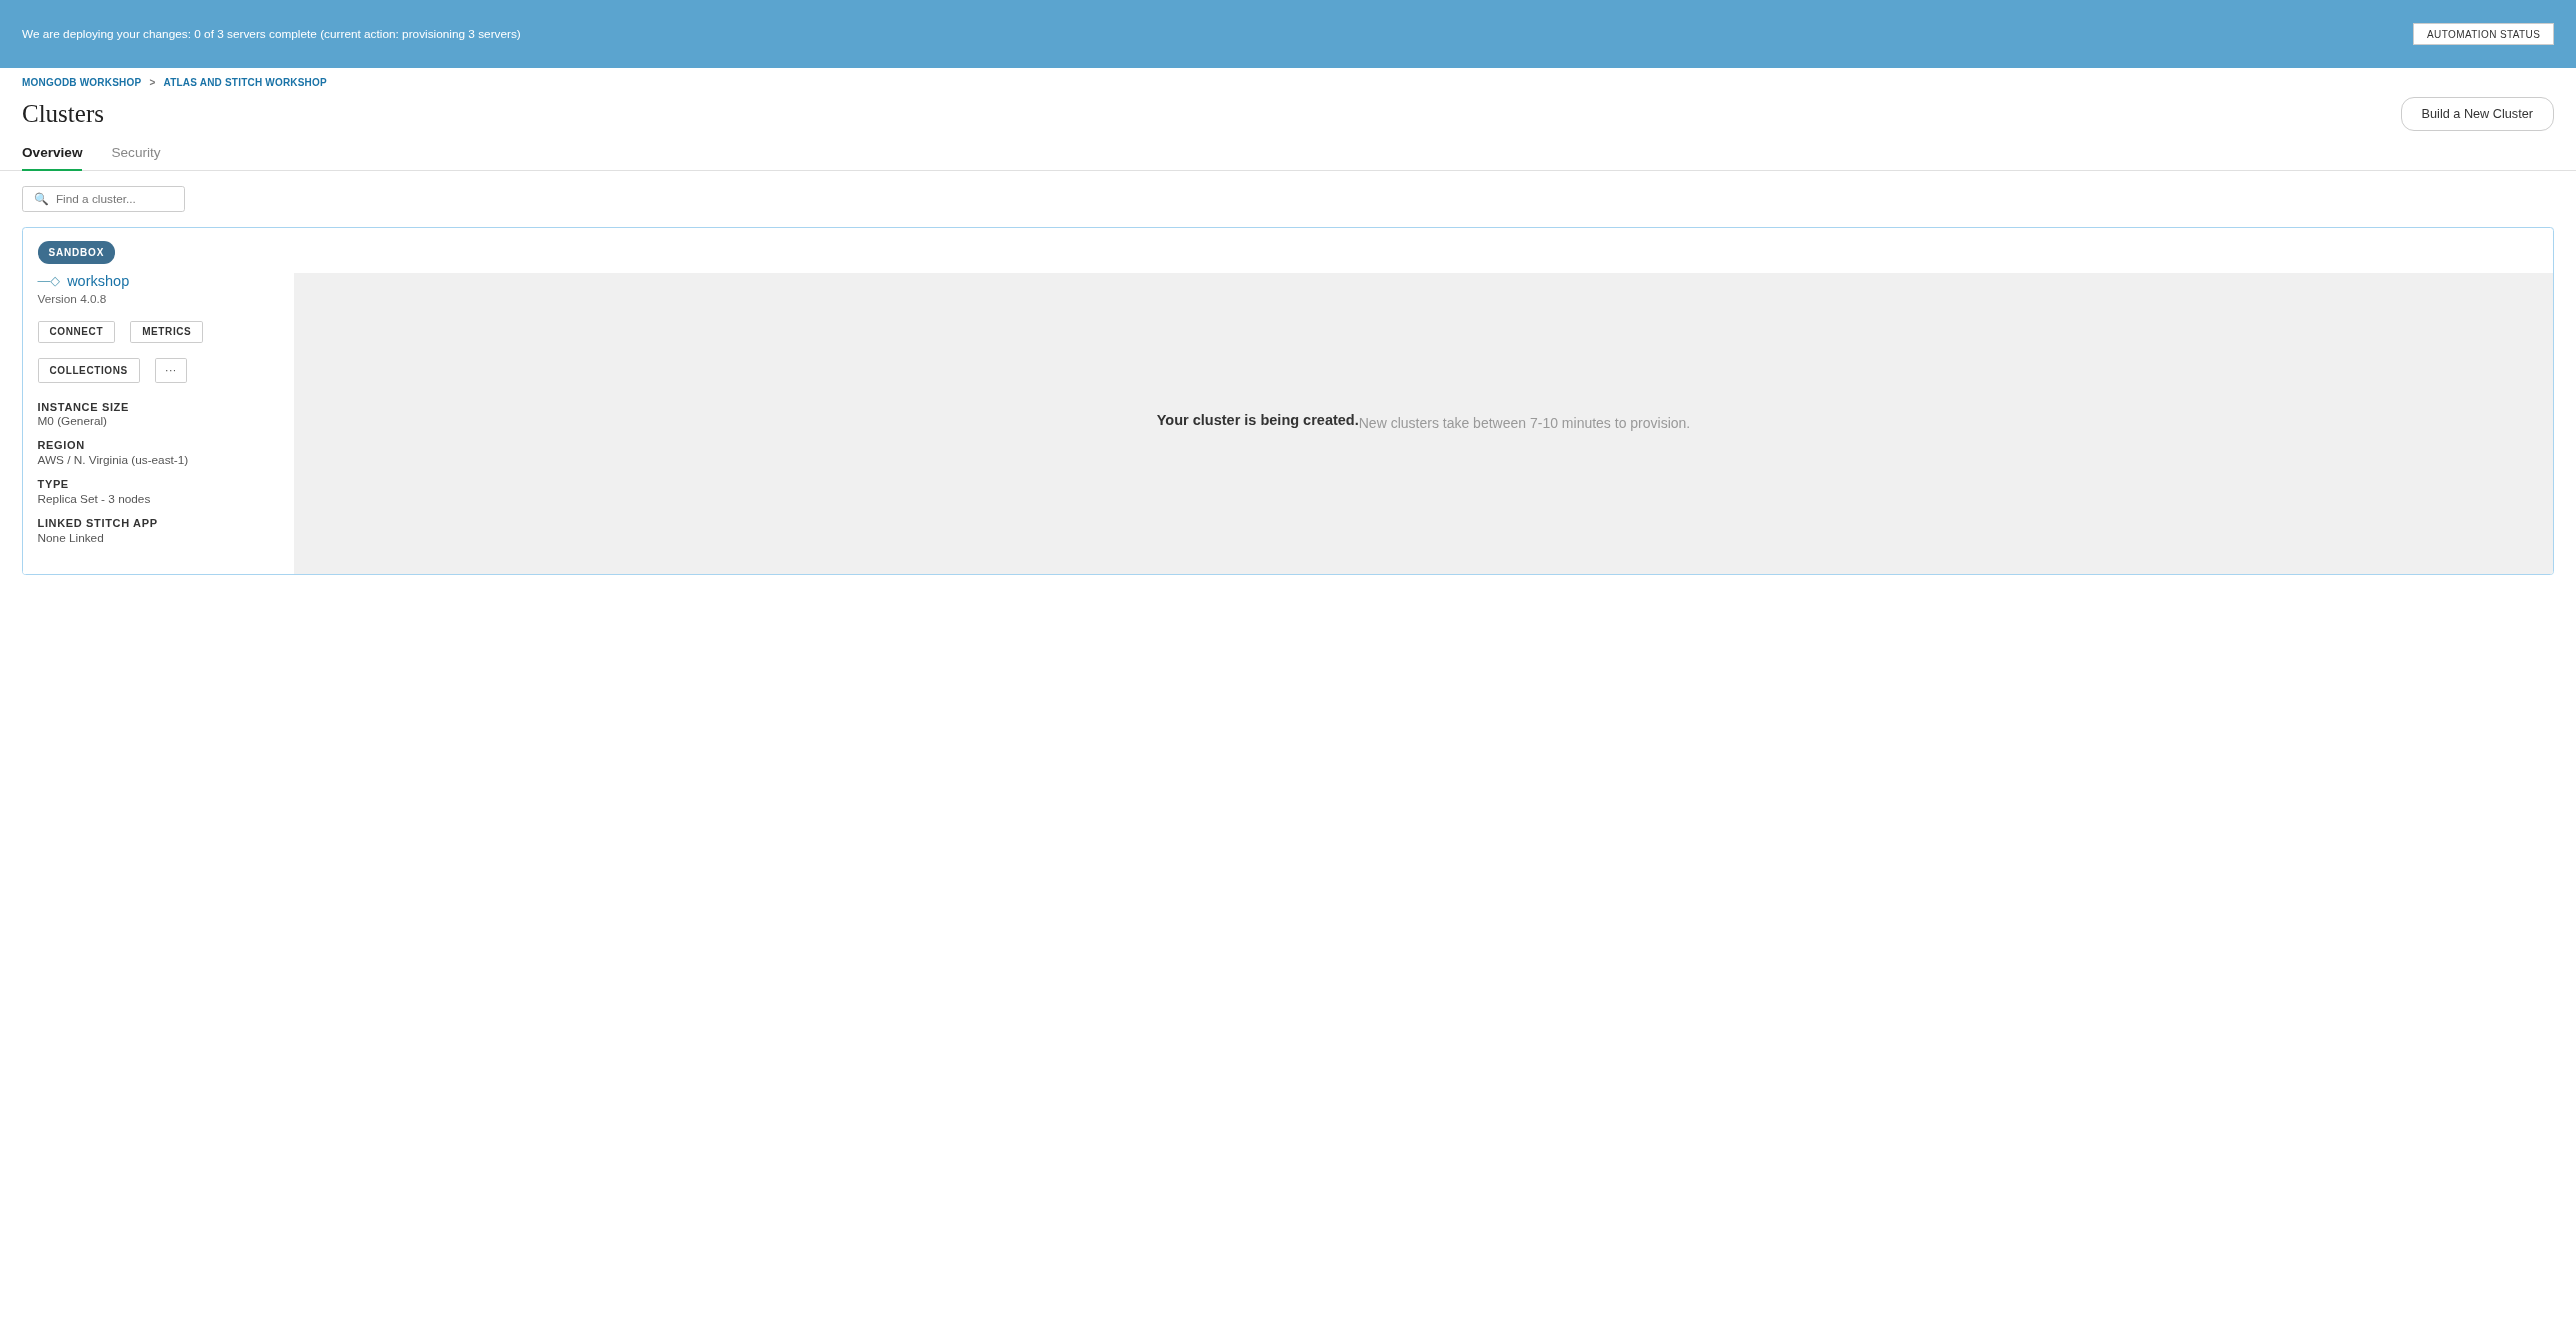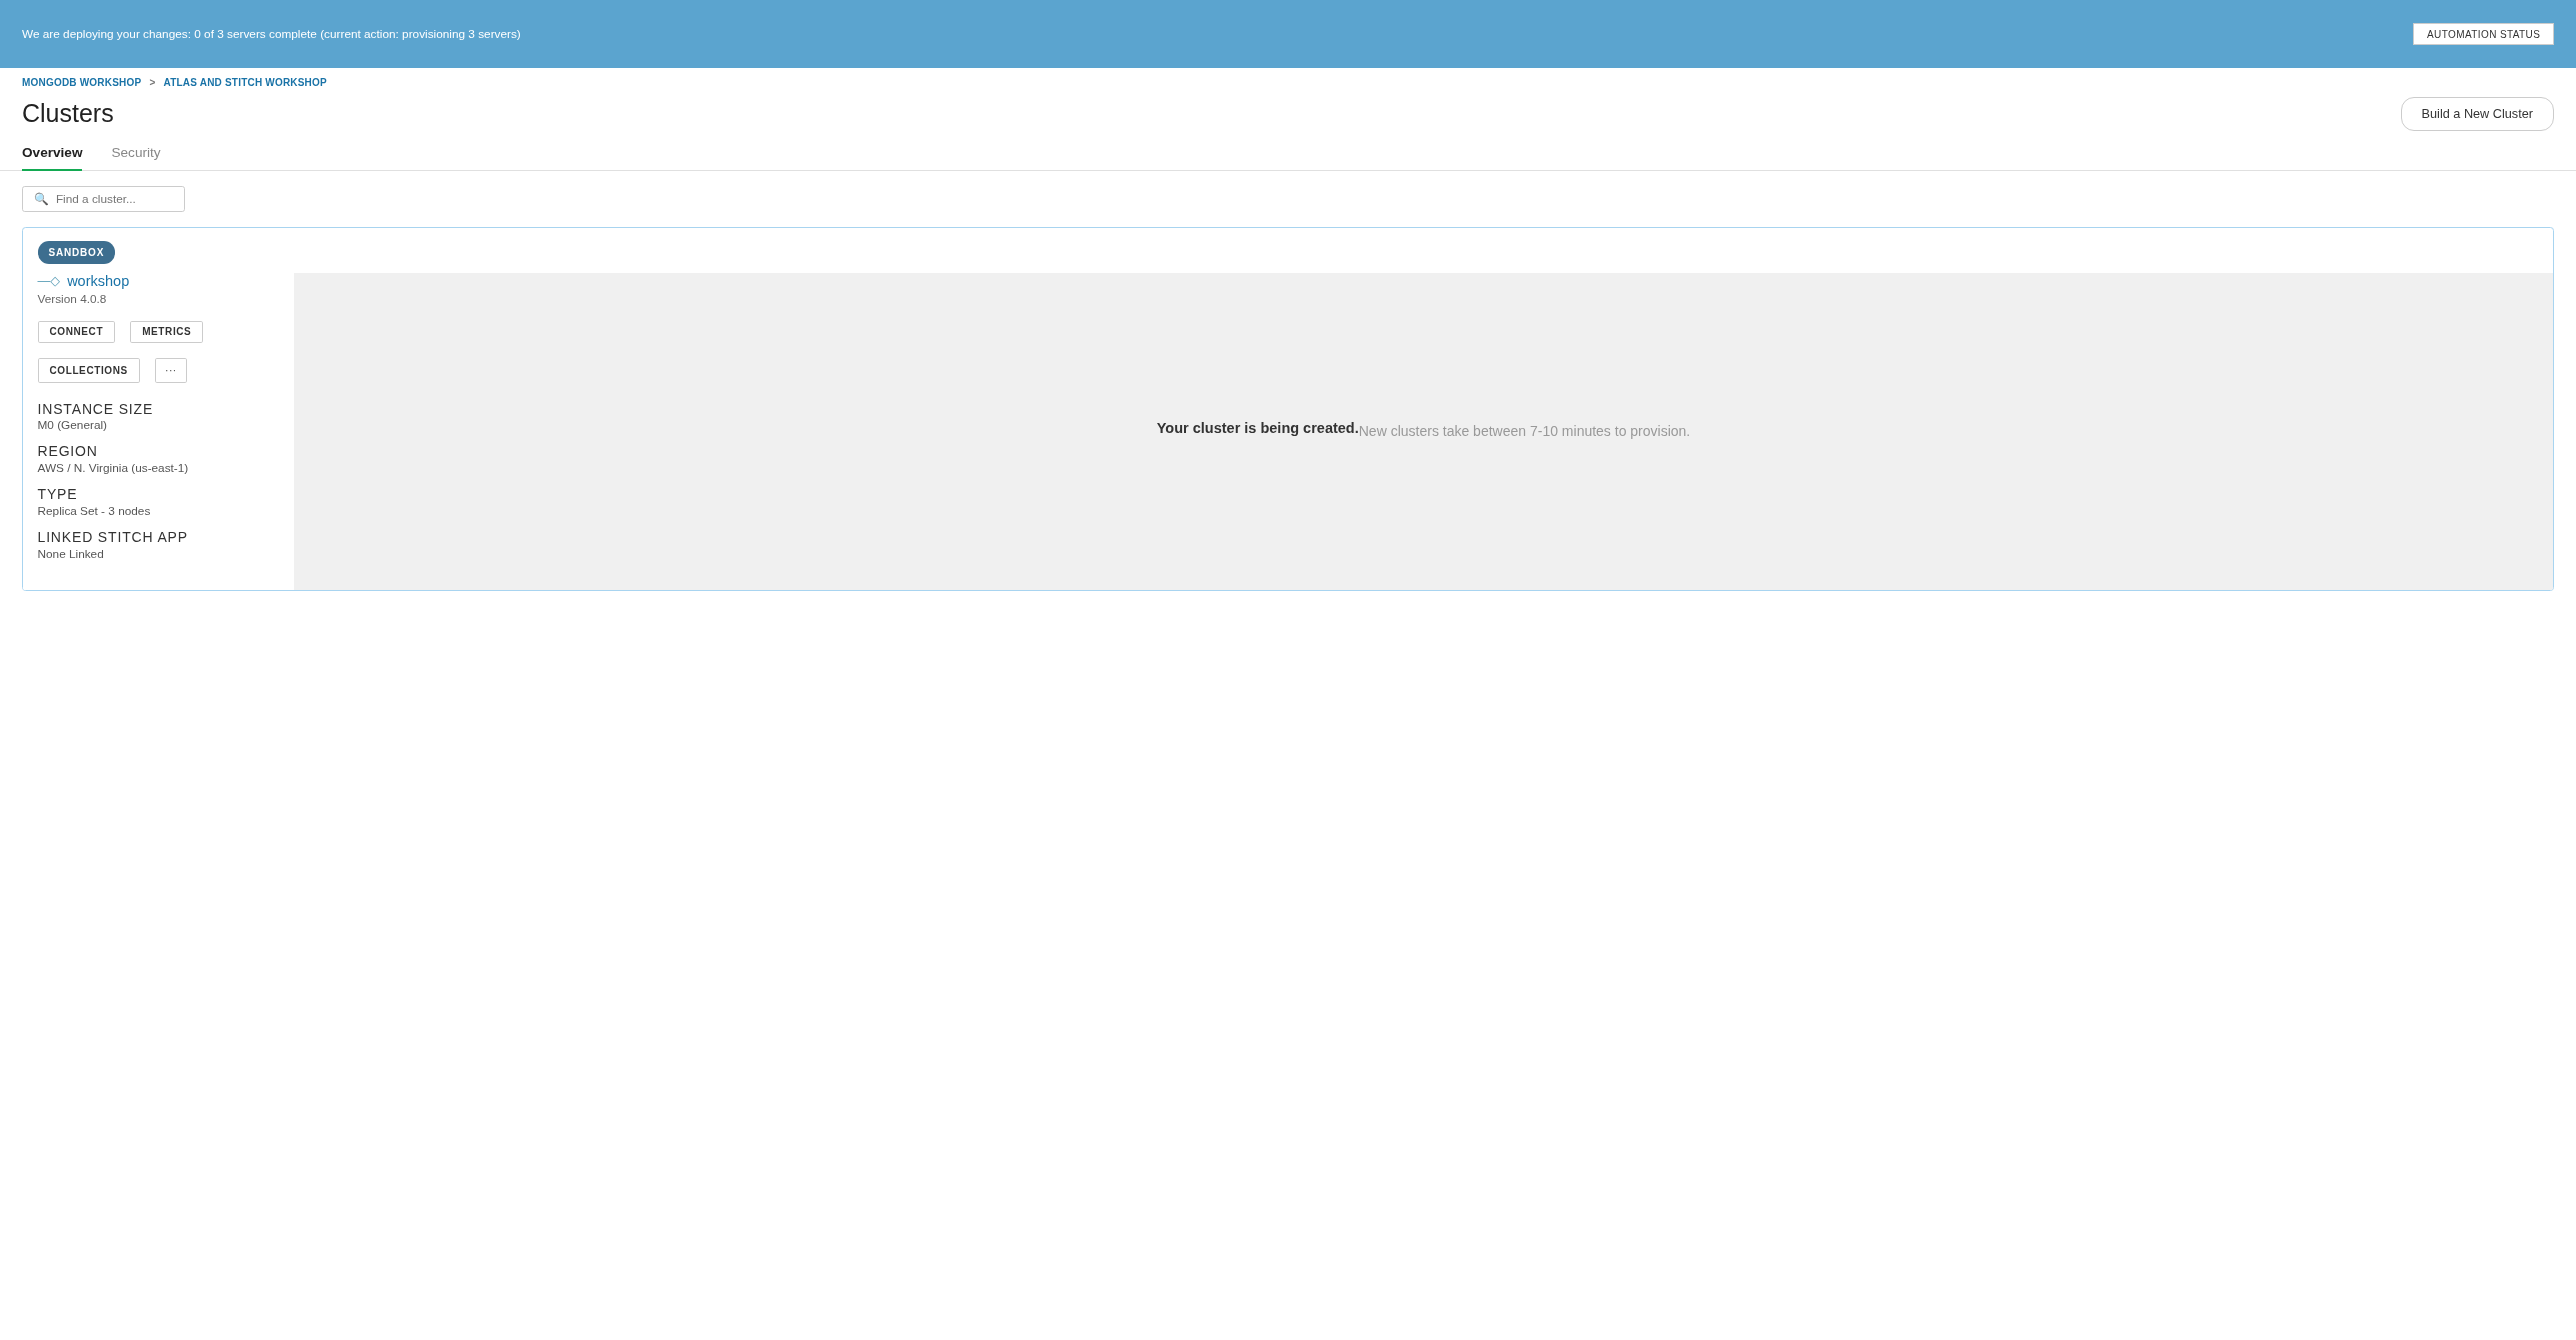--- a/index.html
+++ b/index.html
@@ -45,20 +45,21 @@
     .page-header {
       display: flex;
       align-items: center;
       justify-content: space-between;
       padding: 7.2px 22px 0;
     }
     .page-title {
       font-size: 25px;
       font-weight: 400;
       color: #222;
+      font-family: Liberation Serif, serif;
     }
     .build-cluster-btn {
       background: #fff;
       border: 1.4px solid #ccc;
       padding: 9px 20px;
       font-size: 12.7px;
       color: #333;
       cursor: pointer;
       border-radius: 13px;
     }
@@ -181,22 +182,22 @@
       background: #fff;
       padding: 4.5px 9px;
       font-size: 11.8px;
       color: #555;
       cursor: pointer;
       border-radius: 1.8px;
     }
 
     .info-section { margin-bottom: 11px; }
     .info-label {
-      font-size: 14px;
-      font-weight: 400;
+      font-size: 11px;
+      font-weight: 700;
       letter-spacing: 0.06em;
       color: #333;
       text-transform: uppercase;
       margin-bottom: 1.8px;
     }
     .info-value {
       font-size: 11.8px;
       color: #555;
     }
 

